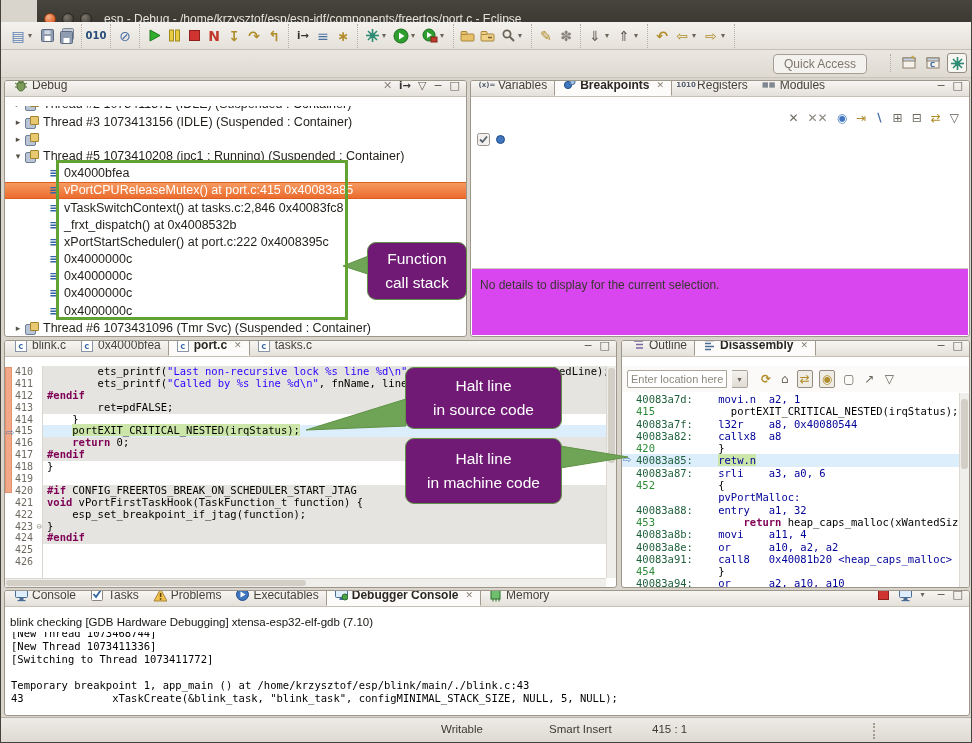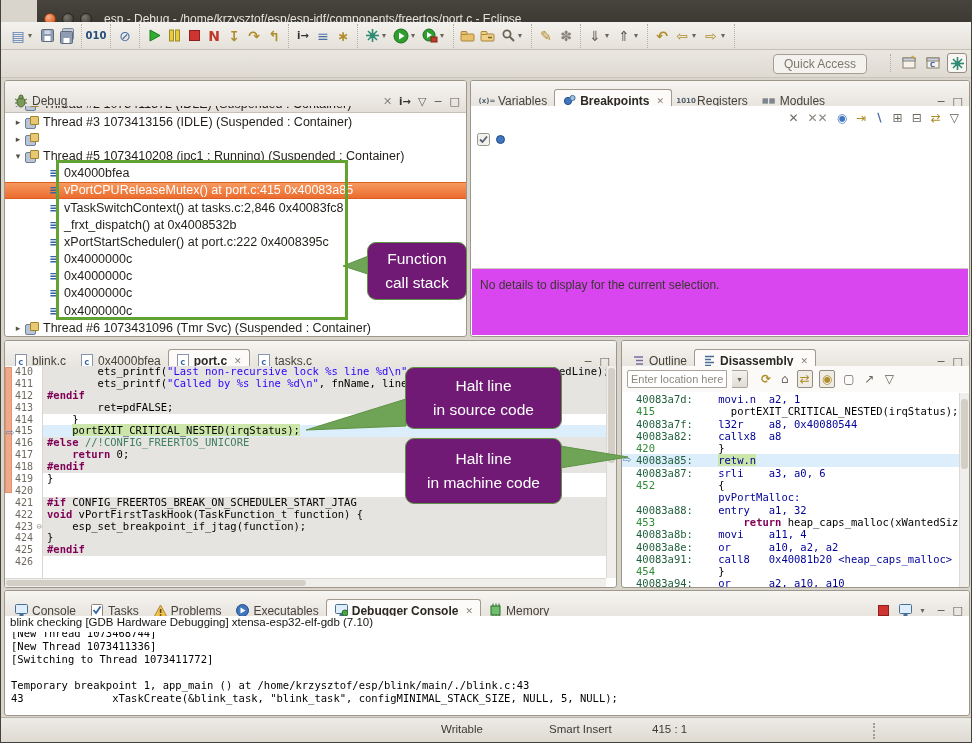--- a/index.html
+++ b/index.html
@@ -30,21 +30,21 @@
   #row2 { position:absolute; top:50px; left:0; right:0; height:28px;
     background:linear-gradient(#eae7e1,#dedad2); border-bottom:1px solid #cac4b9; }
   #quick-access { position:absolute; right:104px; top:4px; width:94px; height:20px;
     border:1px solid #a59e92; border-radius:4px; background:#f4f2ee; color:#7c766b;
     font-size:12px; line-height:18px; text-align:center; }
   #persp { position:absolute; right:4px; top:3px; display:flex; align-items:center; gap:4px; }
   #persp .sep { width:1px; height:18px; border-left:1px dotted #b5afa4; margin-right:4px; }
 
   
   .view { position:absolute; background:#fff; border:1px solid #9d968a; border-radius:3px; overflow:hidden; }
-  .vtabs { height:32px; background:linear-gradient(#f7f5f2,#e4e0d9); border-bottom:1px solid #c6c0b6;
+  .vtabs { height:16px; background:linear-gradient(#f7f5f2,#e4e0d9); border-bottom:1px solid #c6c0b6;
     display:flex; align-items:flex-end; padding-left:2px; position:relative; }
   .vtab { height:23px; display:flex; align-items:center; padding:0 7px; font-size:12px; color:#46423b; gap:4px; white-space:nowrap; }
   .vtab.active { background:#fcfbfa; border:1px solid #a29a8d; border-bottom-color:#fcfbfa;
     border-radius:3px 3px 0 0; font-weight:bold; color:#2b2823; }
   .tabclose { font-size:9px; color:#8a8378; margin-left:3px; font-family:"DejaVu Sans",sans-serif; font-weight:normal; }
   .vctl { margin-left:auto; display:flex; align-items:center; gap:7px; padding:0 6px 4px 0; }
   .vctl .vicon { font-family:"DejaVu Sans",sans-serif; font-size:11px; color:#5f594f; cursor:default; }
   .ticon { display:inline-flex; width:14px; height:14px; align-items:center; justify-content:center;
     font-family:"DejaVu Sans",sans-serif; font-size:11px; }
   .ticon-text { font-size:7px; font-weight:bold; color:#55606e; letter-spacing:0; }
@@ -523,21 +523,20 @@
           <div class="grow">425</div>
           <div class="grow">426</div>
         </div>
       <div id="ecode">
           <div class="cline gray"><span class="p">        ets_printf(</span><span class="s">"Last non-recursive lock %s line %d\n"</span><span class="p">, lastLockedFn, lastLockedLine);</span></div>
           <div class="cline gray"><span class="p">        ets_printf(</span><span class="s">"Called by %s line %d\n"</span><span class="p">, fnName, line);</span></div>
           <div class="cline gray"><span class="k">#endif</span></div>
           <div class="cline gray"><span class="p">        ret=pdFALSE;</span></div>
           <div class="cline"><span class="p">    }</span></div>
           <div class="cline halt"><span class="p">    </span><span class="hl">portEXIT_CRITICAL_NESTED(irqStatus);</span></div>
-          <div class="cline gray"><span class="k">#else</span><span class="p"> </span><span class="c">//!CONFIG_FREERTOS_UNICORE</span></div>
           <div class="cline gray"><span class="p">    </span><span class="k">return</span><span class="p"> 0;</span></div>
           <div class="cline gray"><span class="k">#endif</span></div>
           <div class="cline"><span class="p">}</span></div>
           <div class="cline"></div>
           <div class="cline gray"><span class="k">#if</span><span class="p"> CONFIG_FREERTOS_BREAK_ON_SCHEDULER_START_JTAG</span></div>
           <div class="cline gray"><span class="k">void</span><span class="p"> vPortFirstTaskHook(TaskFunction_t function) {</span></div>
           <div class="cline gray"><span class="p">    esp_set_breakpoint_if_jtag(function);</span></div>
           <div class="cline gray"><span class="p">}</span></div>
           <div class="cline gray"><span class="k">#endif</span></div>
         </div>

